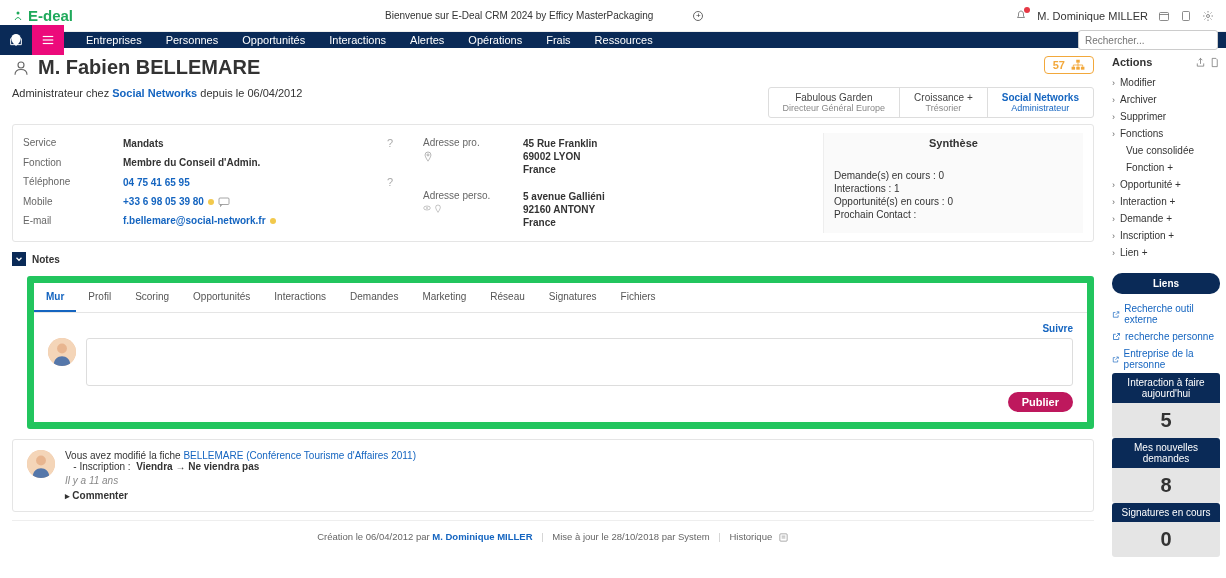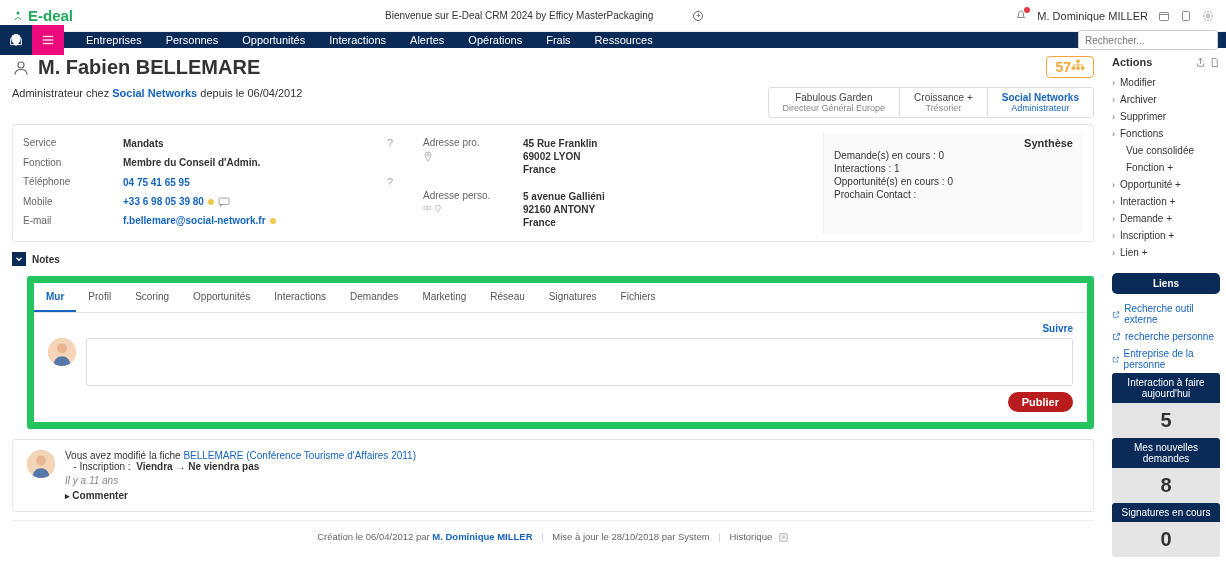--- a/index.html
+++ b/index.html
@@ -22,21 +22,21 @@
   .nav-item { color:#fff; font-size:11px; padding:8px 12px; cursor:pointer; }
   .nav-search { margin-left:auto; margin-right:8px; display:flex; align-items:center; background:#fff; border:1px solid #ccc; border-radius:3px; height:20px; width:140px; padding:0 6px; }
   .nav-search input { border:none; outline:none; font-size:10px; flex:1; }
   
   .layout { display:flex; width:100%; }
   .main { flex:1; padding: 8px 12px; }
   .sidebar { width:120px; padding:8px 6px; }
   
   .person-header { display:flex; justify-content:space-between; align-items:flex-start; margin-bottom:8px; }
   .person-title { display:flex; align-items:center; gap:8px; font-size:20px; font-weight:bold; color:#333; }
-  .score-badge { border:1px solid #f2a83b; border-radius:4px; padding:2px 8px; display:flex; align-items:flex-start; color:#f2a83b; font-size:14px; font-weight:bold; }
+  .score-badge { border:1px solid #f2a83b; border-radius:4px; padding:2px 8px; display:flex; align-items:flex-start; gap:6px; color:#f2a83b; font-size:11px; font-weight:bold; }
   .score-badge .org-icon svg { display:block; }
   .subheader { display:flex; justify-content:space-between; align-items:flex-start; margin-bottom:6px; }
   .role-line { font-size:11px; color:#333; }
   .role-line .link { color:#1565c0; font-weight:bold; }
   .company-tabs { display:flex; border:1px solid #ddd; border-radius:3px; }
   .company-tab { padding:4px 14px; text-align:center; border-right:1px solid #ddd; font-size:10px; }
   .company-tab:last-child { border-right:none; }
   .company-tab .cname { font-weight:normal; color:#444; }
   .company-tab.active .cname { color:#1565c0; font-weight:bold; }
   .company-tab .crole { color:#888; font-size:9px; }
@@ -45,52 +45,52 @@
   .details-panel { border:1px solid #e5e5e5; border-radius:3px; padding:8px 10px; display:flex; gap:30px; margin-bottom:10px; }
   .details-col { flex:1; }
   .details-row { display:flex; padding:4px 0; }
   .details-label { width:100px; color:#666; font-size:10px; }
   .details-value { font-size:10px; color:#333; font-weight:bold; display:flex; align-items:center; gap:4px;}
   .details-row .help { margin-left:auto; color:#aaa; }
   .link-blue { color:#1565c0; font-weight:bold; }
   .addr-col .details-label { width:100px; }
   .addr-block { font-size:10px; font-weight:bold; line-height:1.3; }
   .synthese { background:#fafafa; border-left:1px solid #eee; padding:4px 10px; width:260px; margin-left:auto; }
-  .synthese-title { font-weight:bold; font-size:11px; text-align:right; margin-bottom:0; }
+  .synthese-title { font-weight:bold; font-size:11px; text-align:center; margin-bottom:20px; }
   .synthese-row { font-size:10px; padding:1px 0; }
   
   .notes-row { display:flex; align-items:center; gap:6px; margin-bottom:10px; }
   .notes-check { width:14px; height:14px; background:#0a2a57; display:flex; align-items:center; justify-content:center; }
   
   .tabs-panel { border:7px solid #22c55e; border-radius:3px; margin-bottom:10px;margin-left:15px; }
   .tabs-bar { display:flex; border-bottom:1px solid #e5e5e5; }
   .tab { padding:8px 12px; font-size:10px; color:#555; cursor:pointer; }
   .tab.active { color:#1565c0; font-weight:bold; border-bottom:2px solid #1565c0; }
   .wall-body { padding:10px 14px; }
   .suivre { text-align:right; font-size:10px; color:#1565c0; margin-bottom:4px; font-weight:bold; }
   .post-area { display:flex; gap:10px; align-items:flex-start; }
   .avatar { width:28px; height:28px; border-radius:50%; background:#f0c7a4; display:flex; align-items:center; justify-content:center; overflow:hidden; flex-shrink:0; }
   .post-input { flex:1; border:1px solid #ddd; border-radius:3px; height:48px; background:#fff; }
   .publish-row { text-align:right; margin-top:6px; }
-  .publish-btn { background:#b91c1c; color:#fff; border:none; border-radius:12px; padding:4px 14px; font-size:11px; font-weight:bold; cursor:pointer; }
+  .publish-btn { background:#be185d; color:#fff; border:none; border-radius:12px; padding:4px 14px; font-size:11px; font-weight:bold; cursor:pointer; }
   .activity-card { border:1px solid #e5e5e5; border-radius:3px; padding:10px 14px; display:flex; gap:10px; }
   .activity-body { flex:1; font-size:10px; }
   .activity-body .link { color:#1565c0; }
   .activity-time { color:#888; font-style:italic; margin-top:3px; }
   .comment-link { color:#333; font-size:10px; margin-top:4px; font-weight:bold; }
   
   .record-footer { text-align:center; font-size:9.5px; color:#666; padding:10px 0; border-top: 1px solid #eee; margin-top: 8px;}
   .record-footer .sep { margin:0 6px; color:#ccc; }
   
   .side-panel-title { font-weight:bold; font-size:11px; display:flex; justify-content:space-between; align-items:center; margin-bottom:6px;}
   .side-actions { font-size:10px; }
   .side-action { display:flex; align-items:center; gap:5px; padding:3px 0; cursor:pointer; }
   .side-action.sub { padding-left:14px; }
   .chev { font-size:9px; color:#666; }
-  .side-block { background:#0a2a57; color:#fff; text-align:center; padding:5px; border-radius:5px; margin-top:12px; font-size:10px; font-weight:bold; }
+  .side-block { background:#0a2a57; color:#fff; text-align:center; padding:5px; border-radius:10px; margin-top:12px; font-size:10px; font-weight:bold; }
   .side-links { font-size:10px; margin-top:6px; }
   .side-link { display:flex; align-items:center; gap:4px; padding:3px 0; color:#1565c0; cursor:pointer; }
   .stat-card { border-radius:3px; overflow:hidden; }
   .stat-head { background:#0a2a57; color:#fff; font-size:10px; text-align:center; padding:4px 2px; }
   .stat-val { background:#e5e5e5; color:#333; font-size:20px; font-weight:bold; text-align:center; padding:6px; }
   svg { display:block; }
   .yellow-dot { width:6px; height:6px; border-radius:50%; background:#f2c94c; display:inline-block;}
 </style>
 </head>
 <body>

